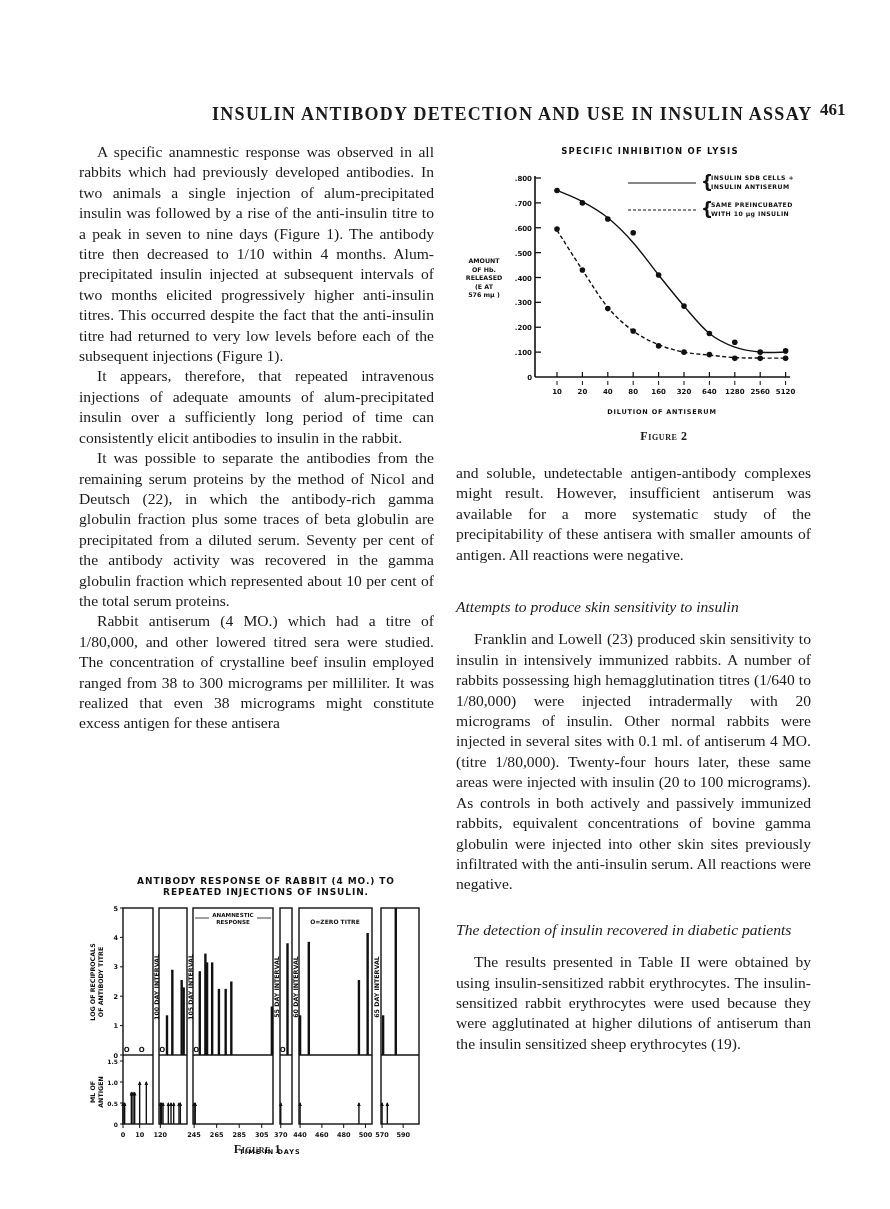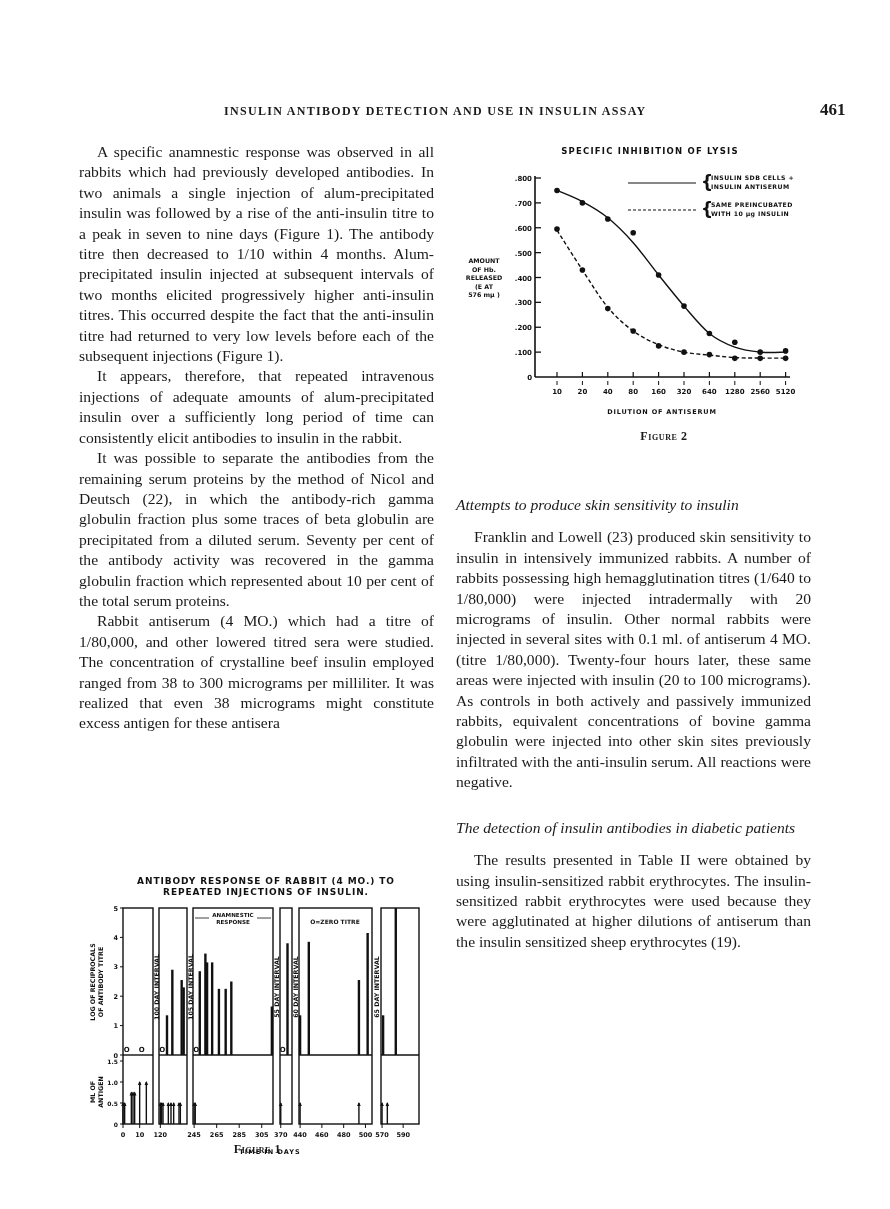--- a/index.html
+++ b/index.html
@@ -1,18 +1,18 @@
 <!DOCTYPE html>
 <html><head>
 <meta charset="utf-8">
 <style>
   * { margin:0; padding:0; box-sizing:border-box; }
   html, body { width:890px; height:1209px; background:#ffffff; overflow:hidden; }
   body { position:relative; font-family:"Liberation Serif","DejaVu Serif",serif; color:#1a1a1a; }
-  .running-head { position:absolute; top:104px; left:224px; font-size:12px; font-weight:bold; letter-spacing:1.3px; }
+  .running-head { position:absolute; top:104px; left:212px; font-size:18px; font-weight:bold; letter-spacing:1.3px; }
   .page-num { position:absolute; top:100px; left:820px; font-size:17px; font-weight:bold; }
   .col { position:absolute; font-size:15.6px; line-height:20.4px; text-align:justify; }
   .col p { text-indent:18px; }
   .col p.noindent { text-indent:0; }
   .col h3 { font-style:italic; font-weight:normal; font-size:15.6px; line-height:20.4px; text-align:left; }
   .col h3.hang { padding-left:14px; text-indent:-14px; }
   .fig-caption { font-variant:small-caps; font-weight:bold; font-size:12px; letter-spacing:0.6px; text-align:center; }
   svg text { font-family:"DejaVu Sans","Liberation Sans",sans-serif; font-weight:bold; fill:#111; }
   .chart { position:absolute; }
 </style>
@@ -266,17 +266,18 @@
       <text x="261" y="49" font-size="6.2" letter-spacing="0.4">INSULIN ANTISERUM</text>
       <line x1="178" y1="70" x2="246" y2="70" stroke="#111" stroke-width="1.2" stroke-dasharray="3,2"></line>
       <text x="251" y="75" font-size="17" font-weight="normal">{</text>
       <text x="261" y="67" font-size="6.2" letter-spacing="0.4">SAME PREINCUBATED</text>
       <text x="261" y="76" font-size="6.2" letter-spacing="0.4">WITH 10 μg INSULIN</text>
     </svg>
 </div>
 <div class="fig-caption" style="position:absolute; left:450px; top:429px; width:400px; padding-left:28px;">Figure 2</div>
 
 <div class="col" style="left:456px; top:463px; width:355px;">
+  <p class="noindent">and soluble, undetectable antigen-antibody complexes might result. However, insufficient antiserum was available for a more systematic study of the precipitability of these antisera with smaller amounts of antigen. All reactions were negative.</p>
   <h3 style="margin-top:32px; margin-bottom:12px;">Attempts to produce skin sensitivity to insulin</h3>
   <p>Franklin and Lowell (23) produced skin sensitivity to insulin in intensively immunized rabbits. A number of rabbits possessing high hemagglutination titres (1/640 to 1/80,000) were injected intradermally with 20 micrograms of insulin. Other normal rabbits were injected in several sites with 0.1 ml. of antiserum 4 MO. (titre 1/80,000). Twenty-four hours later, these same areas were injected with insulin (20 to 100 micrograms). As controls in both actively and passively immunized rabbits, equivalent concentrations of bovine gamma globulin were injected into other skin sites previously infiltrated with the anti-insulin serum. All reactions were negative.</p>
-  <h3 class="hang" style="margin-top:25px; margin-bottom:12px;">The detection of insulin antibodies in diabetic patients</h3>
+  <h3 class="hang" style="margin-top:25px; margin-bottom:12px;">The detection of insulin recovered in diabetic patients</h3>
   <p>The results presented in Table II were obtained by using insulin-sensitized rabbit erythrocytes. The insulin-sensitized rabbit erythrocytes were used because they were agglutinated at higher dilutions of antiserum than the insulin sensitized sheep erythrocytes (19).</p>
 </div>
 
 </body></html>

